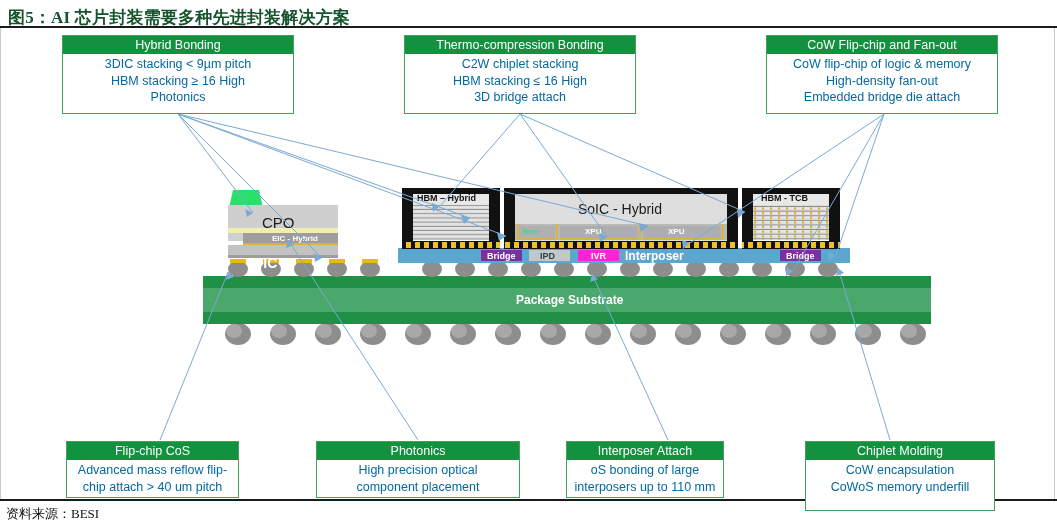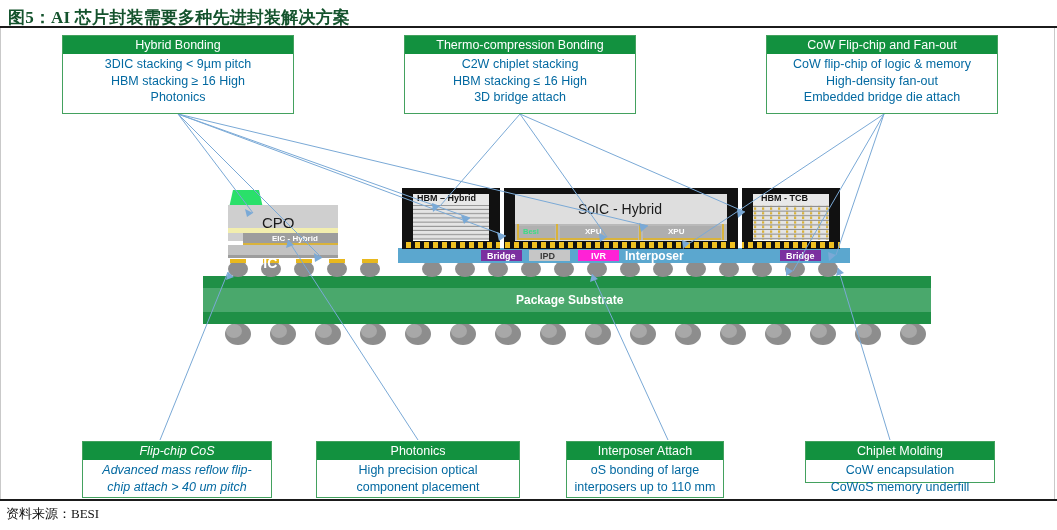--- a/index.html
+++ b/index.html
@@ -310,21 +310,21 @@
 
 <div class="callout" style="left:766px;top:35px;width:232px;height:79px;">
   <div class="ch">CoW Flip-chip and Fan-out</div>
   <div class="cb">
     <div>CoW flip-chip of logic &amp; memory</div>
     <div>High-density fan-out</div>
     <div>Embedded bridge die attach</div>
   </div>
 </div>
 
-<div class="callout" style="left:82px;top:441px;width:190px;height:57px;font-style:italic;">
+<div class="callout" style="left:66px;top:441px;width:173px;height:57px;">
   <div class="ch">Flip-chip CoS</div>
   <div class="cb">
     <div>Advanced mass reflow flip-</div>
     <div>chip attach &gt; 40 um pitch</div>
   </div>
 </div>
 
 <div class="callout" style="left:316px;top:441px;width:204px;height:57px;">
   <div class="ch">Photonics</div>
   <div class="cb">
@@ -334,21 +334,21 @@
 </div>
 
 <div class="callout" style="left:566px;top:441px;width:158px;height:57px;">
   <div class="ch">Interposer Attach</div>
   <div class="cb">
     <div>oS bonding of large</div>
     <div>interposers up to 110 mm</div>
   </div>
 </div>
 
-<div class="callout" style="left:805px;top:441px;width:190px;height:42px;">
+<div class="callout" style="left:805px;top:441px;width:190px;height:70px;">
   <div class="ch">Chiplet Molding</div>
   <div class="cb">
     <div>CoW encapsulation</div>
     <div>CoWoS memory underfill</div>
   </div>
 </div>
 
 <div id="src-rule"></div>
 <div id="source">资料来源：BESI</div>
 

